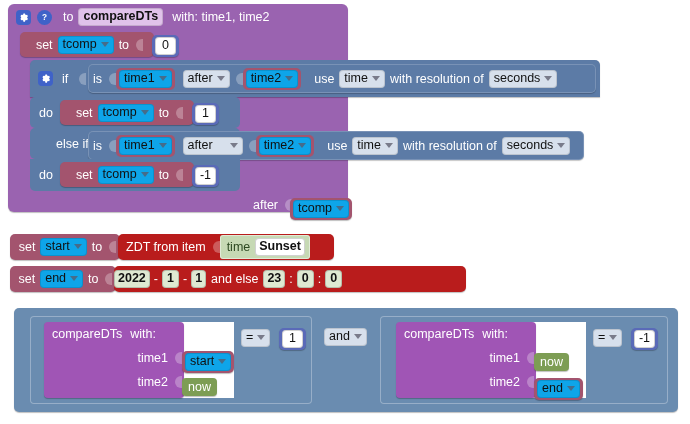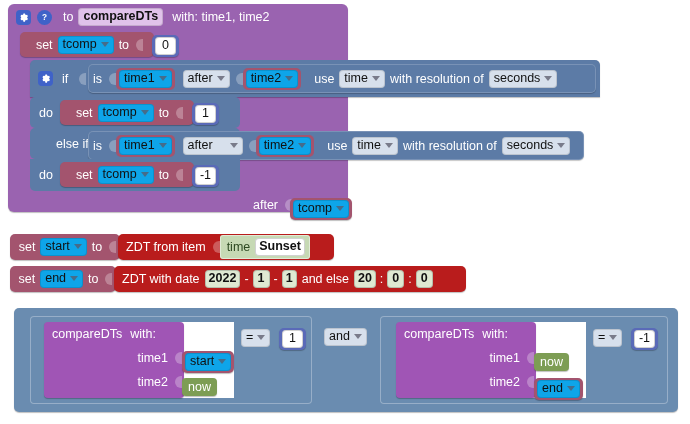--- a/index.html
+++ b/index.html
@@ -304,28 +304,27 @@
   <div class="blk c-set shadow" style="left:10px; top:266px; width:106px; height:26px;">
     <span class="lbl">set</span>
     <span class="dd pink">
       <span>end</span>
       <i class="arw"></i>
     </span>
     <span class="lbl">to</span>
     <span class="socket"></span>
   </div>
   <div class="blk c-green2 shadow" style="left:114px; top:266px; width:352px; height:26px;">
-    <span class="lbl" style="margin-left:3px;">ZDT with date</span>
     <span class="field tight" style="background:#dfe9d2; font-weight:bold;">2022</span>
     <span class="lbl" style="padding:0 4px;">-</span>
     <span class="field tight" style="background:#dfe9d2; font-weight:bold; min-width:9px; text-align:center;">1</span>
     <span class="lbl" style="padding:0 4px;">-</span>
     <span class="field tight" style="background:#dfe9d2; font-weight:bold;">1</span>
     <span class="lbl">and else</span>
-    <span class="field tight" style="background:#dfe9d2; font-weight:bold;">20</span>
+    <span class="field tight" style="background:#dfe9d2; font-weight:bold;">23</span>
     <span class="lbl" style="padding:0 4px;">:</span>
     <span class="field tight" style="background:#dfe9d2; font-weight:bold; min-width:9px; text-align:center;">0</span>
     <span class="lbl" style="padding:0 4px;">:</span>
     <span class="field tight" style="background:#dfe9d2; font-weight:bold; min-width:9px; text-align:center;">0</span>
   </div>
 
   <div class="blk c-steel shadow" style="left:14px; top:308px; width:664px; height:104px; border-radius:5px; display:block;"></div>
 
   <div class="blk c-steel" style="left:30px; top:316px; width:282px; height:88px; border-radius:4px;
               box-shadow: inset 0 0 0 1px rgba(255,255,255,.30); display:block;"></div>

